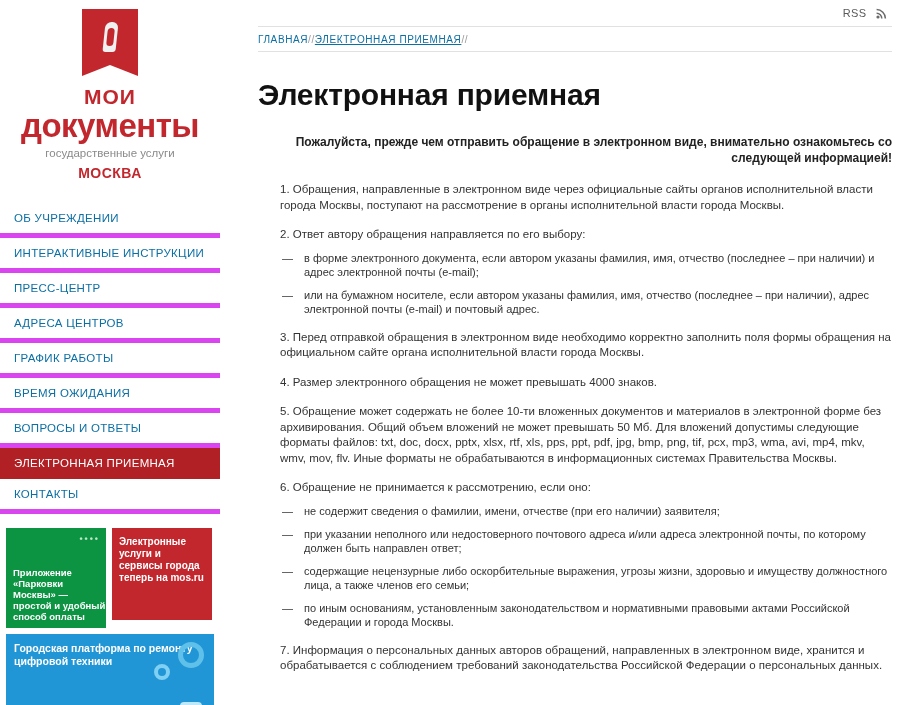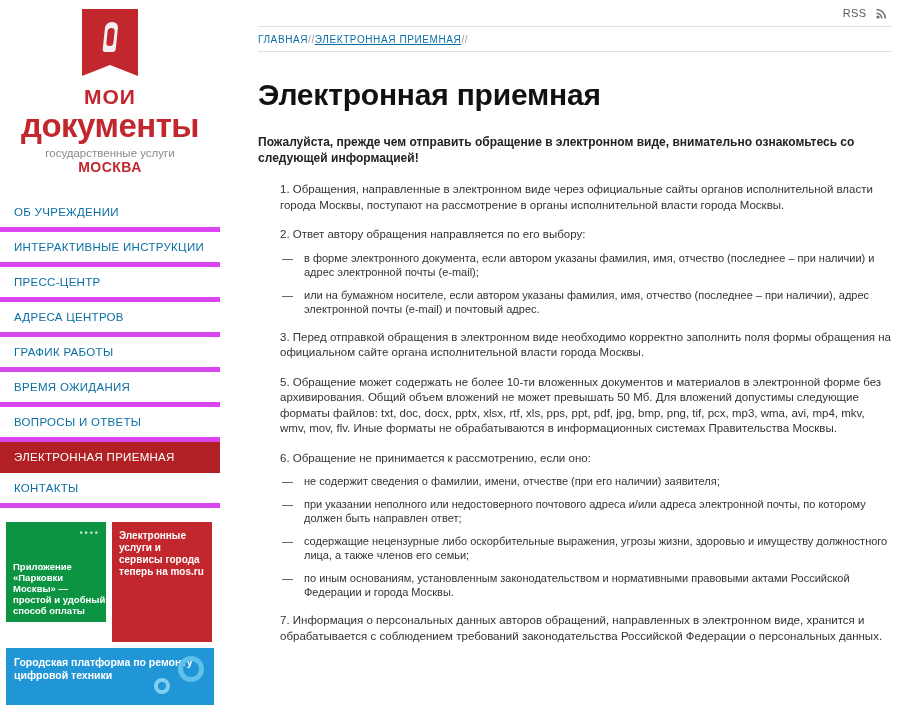--- a/index.html
+++ b/index.html
@@ -43,21 +43,21 @@
     letter-spacing: 1px; text-align: center;
   }
   .logo-doc {
     color: #c1272d; font-weight: bold; font-size: 33px; line-height: 34px;
     letter-spacing: -0.5px; text-align: center;
   }
   .logo-sub {
     margin-top: 4px; color: #8a8a8a; font-size: 11.5px; text-align: center;
   }
   .logo-city {
-    color: #c1272d; font-weight: bold; font-size: 14px;
+    margin-top: 6px; color: #c1272d; font-weight: bold; font-size: 14px;
     text-align: center; letter-spacing: 0.5px;
   }
 
   .nav { margin-top: 22px; width: 220px; }
   .nav-item {
     display: block; padding: 9px 14px; font-size: 11.5px; color: #0b6fa4;
     border-bottom: 5px solid #d946ef; letter-spacing: 0.3px;
     text-decoration: none; cursor: pointer; background: #fff;
   }
   .nav-item.active {
@@ -70,21 +70,21 @@
   .banner {
     position: relative; overflow: hidden; color: #fff;
   }
   .b-parking {
     width: 100px; height: 100px; background: #0c9442;
     padding: 6px; font-size: 9.5px; line-height: 11px; font-weight: bold;
   }
   .b-parking .dots { position: absolute; right: 6px; top: 6px; font-size: 9px; letter-spacing: 2px; color: #bfe6c9;}
   .b-parking .ptxt { position: absolute; left: 7px; bottom: 6px; }
   .b-eservices {
-    width: 100px; height: 120px; background: #c1272d;
+    width: 100px; height: 92px; background: #c1272d;
     padding: 8px 7px; font-size: 10px; line-height: 12px; font-weight: bold;
   }
   .b-ct {
     margin-top: 6px; width: 208px; height: 110px; background: #2196d6;
     position: relative; padding: 8px;
   }
   .b-ct .ct-txt { font-size: 10.5px; line-height: 12.5px; font-weight: bold; }
   .b-ct .gear {
     position: absolute; right: 10px; top: 8px; width: 26px; height: 26px;
     border: 5px solid #5fc0ea; border-radius: 50%;
@@ -121,21 +121,21 @@
   .bc-sep { color: #9b9b9b; }
   .bc-cur { color: #0b6fa4; }
 
   h1.page-title {
     margin: 26px 0 22px 0; font-size: 30px; color: #111; font-weight: bold;
     letter-spacing: -0.2px;
   }
 
   .intro {
     font-size: 12px; font-weight: bold; color: #222; line-height: 16px;
-    margin-bottom: 16px; max-width: 640px;
+    margin-bottom: 16px; max-width: 640px; text-align: right;
   }
   ol.items { list-style: none; margin: 0; padding: 0; }
   ol.items > li {
     font-size: 11.5px; color: #333; line-height: 15.5px;
     margin: 8px 0 14px 0; padding-left: 22px; max-width: 650px; text-align: left;
   }
   .sublist { list-style: none; margin: 8px 0 0 0; padding: 0; }
   .sublist li {
     font-size: 11px; color: #333; line-height: 14px;
     margin-bottom: 9px; padding-left: 24px; position: relative;
@@ -228,20 +228,23 @@
         <span>2. Ответ автору обращения направляется по его выбору:</span>
         <ul class="sublist">
           <li>в форме электронного документа, если автором указаны фамилия, имя, отчество (последнее – при наличии) и адрес электронной почты (e-mail);</li>
           <li>или на бумажном носителе, если автором указаны фамилия, имя, отчество (последнее – при наличии), адрес электронной почты (e-mail) и почтовый адрес.</li>
         </ul>
       </li>
       <li>
         <span>3. Перед отправкой обращения в электронном виде необходимо корректно заполнить поля формы обращения на официальном сайте органа исполнительной власти города Москвы.</span>
       </li>
       <li>
+        <span>4. Размер электронного обращения не может превышать 4000 знаков.</span>
+      </li>
+      <li>
         <span>5. Обращение может содержать не более 10-ти вложенных документов и материалов в электронной форме без архивирования. Общий объем вложений не может превышать 50 Мб. Для вложений допустимы следующие форматы файлов: txt, doc, docx, pptx, xlsx, rtf, xls, pps, ppt, pdf, jpg, bmp, png, tif, pcx, mp3, wma, avi, mp4, mkv, wmv, mov, flv. Иные форматы не обрабатываются в информационных системах Правительства Москвы.</span>
       </li>
       <li>
         <span>6. Обращение не принимается к рассмотрению, если оно:</span>
         <ul class="sublist">
           <li>не содержит сведения о фамилии, имени, отчестве (при его наличии) заявителя;</li>
           <li>при указании неполного или недостоверного почтового адреса и/или адреса электронной почты, по которому должен быть направлен ответ;</li>
           <li>содержащие нецензурные либо оскорбительные выражения, угрозы жизни, здоровью и имуществу должностного лица, а также членов его семьи;</li>
           <li>по иным основаниям, установленным законодательством и нормативными правовыми актами Российской Федерации и города Москвы.</li>
         </ul>

